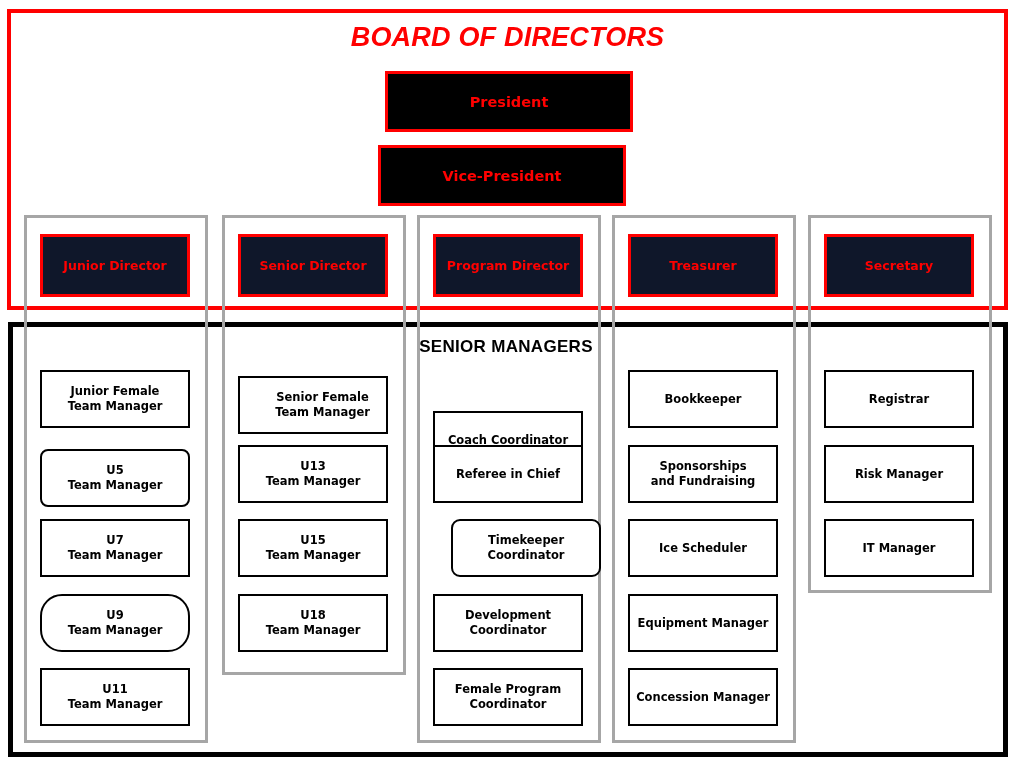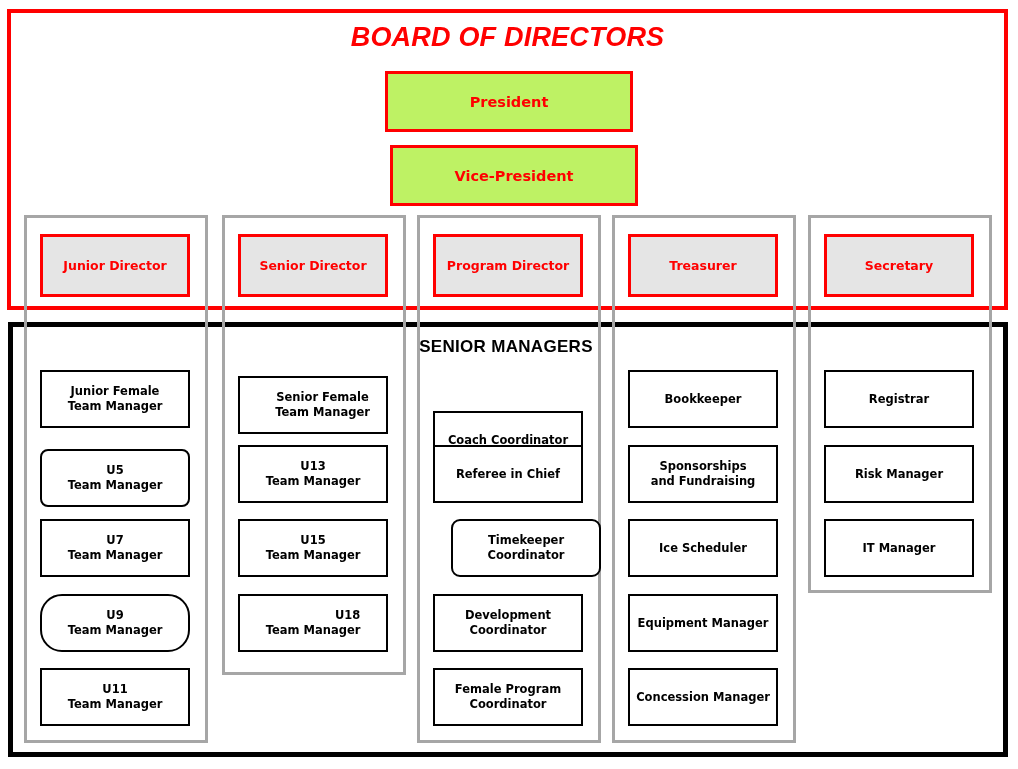--- a/index.html
+++ b/index.html
@@ -48,31 +48,31 @@
     z-index: 6;
     font-family: "Liberation Sans", sans-serif;
     font-style: italic;
   }
 
   
   .exec-box {
     position: absolute;
     border: 3px solid #ff0000;
     box-sizing: border-box;
-    background: #bef264;
+    background: #000000;
     color: #ff0000;
     font-size: 14.5px;
     font-weight: bold;
     display: flex;
     align-items: center;
     justify-content: center;
     z-index: 6;
   }
   .exec-president   { left: 385px; top: 71px;  width: 248px; height: 61px; }
-  .exec-vice        { left: 390px; top: 145px; width: 248px; height: 61px; }
+  .exec-vice        { left: 378px; top: 145px; width: 248px; height: 61px; }
 
   
   .managers-frame {
     position: absolute;
     left: 8px;
     top: 322px;
     width: 1000px;
     height: 435px;
     border: 5px solid #000000;
     box-sizing: border-box;
@@ -101,21 +101,21 @@
     box-sizing: border-box;
     background: transparent;
     z-index: 4;
   }
 
   
   .director-box {
     position: absolute;
     border: 3px solid #ff0000;
     box-sizing: border-box;
-    background: #e5e5e5;
+    background: #0f172a;
     color: #ff0000;
     font-size: 12.5px;
     font-weight: bold;
     display: flex;
     align-items: center;
     justify-content: center;
     text-align: center;
     z-index: 7;
     top: 234px;
     height: 63px;
@@ -215,21 +215,21 @@
           <span>U13</span>
           <span>Team Manager</span>
         </div>
       </div>
       <div class="manager-box" style="left: 238px; top: 519px;">
         <div>
           <span>U15</span>
           <span>Team Manager</span>
         </div>
       </div>
-      <div class="manager-box" style="left: 238px; top: 594px; text-align: right;">
+      <div class="manager-box" style="left: 238px; top: 594px;">
         <div>
           <span>U18</span>
           <span>Team Manager</span>
         </div>
       </div>
       <div class="manager-box" style="left: 433px; top: 370px; margin-top: 41px;">
         <div>
           <span>Coach Coordinator</span>
         </div>
       </div>

